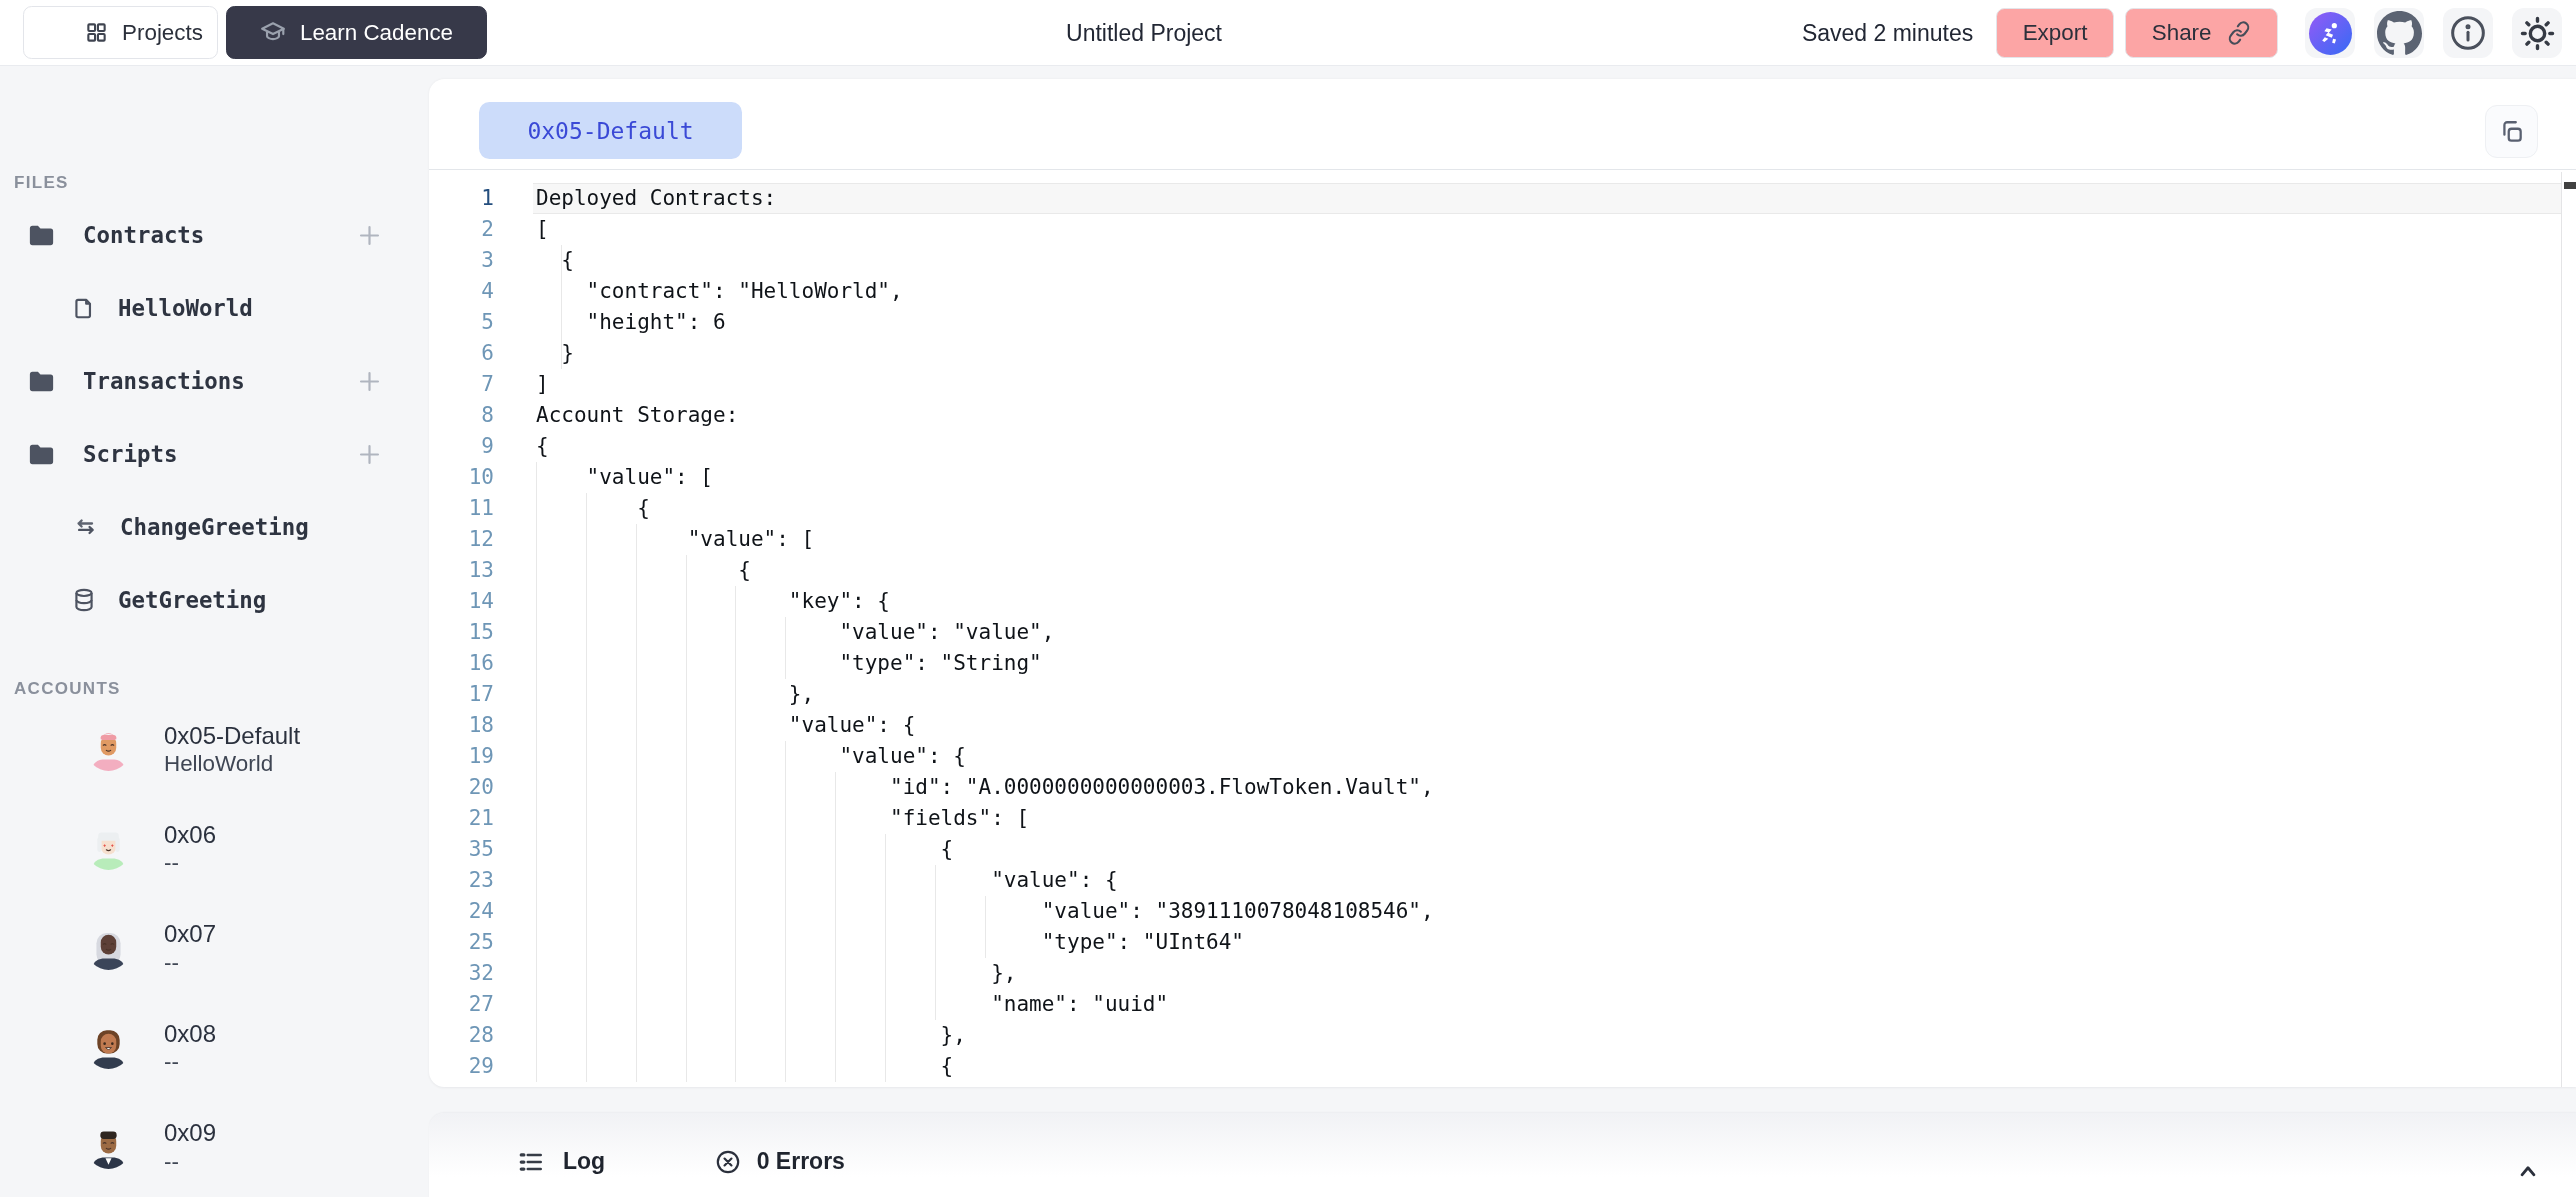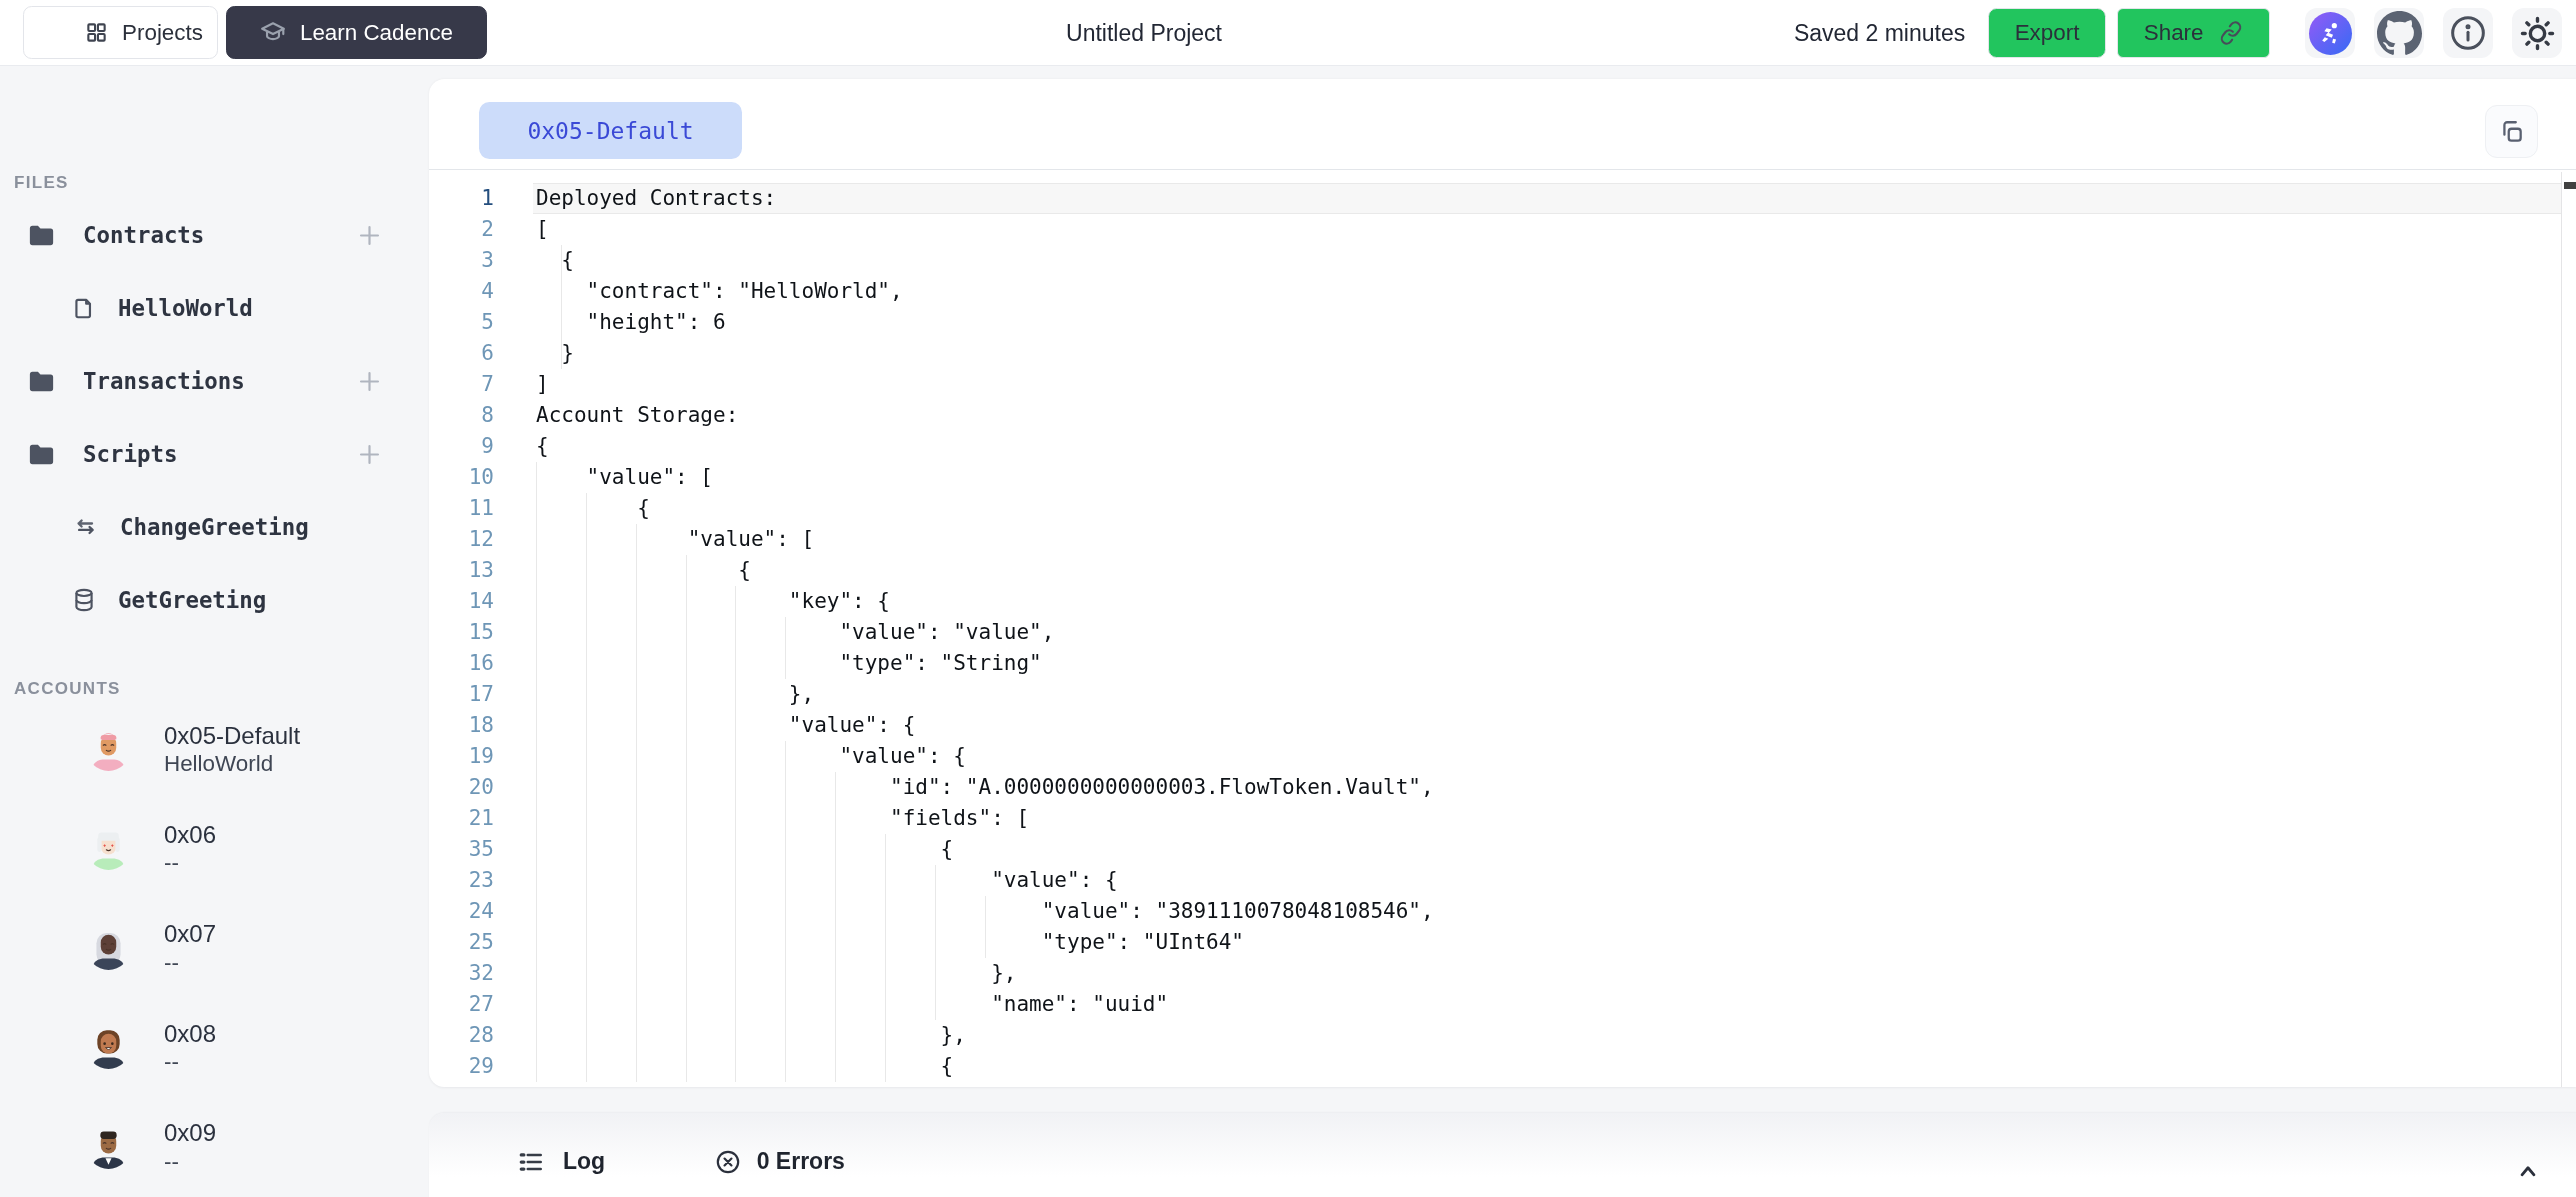--- a/index.html
+++ b/index.html
@@ -11,21 +11,21 @@
   
   .header { position:absolute; left:0; top:0; width:2576px; height:66px; background:#ffffff; border-bottom:1.7px solid #e9ebef; z-index:5; }
   .hbtn { position:absolute; top:6px; height:53px; display:flex; align-items:center; justify-content:center; gap:14px;
           border:1.7px solid #e3e5ea; border-radius:8.6px; background:#fff; font-size:22.4px; color:#2b303b; cursor:pointer; }
   .btn-projects { left:23px; width:195px;padding-left:47px; }
   .btn-learn { left:226px; width:261px; background:#373949; border-color:#373949; color:#fff; }
   .page-title { position:absolute; left:1144px; top:50%; transform:translate(-50%,-50%); font-size:23px; color:#222734; }
   .hright { position:absolute; right:14px; top:0; height:66px; display:flex; align-items:center; }
   .saved { font-size:23px; color:#222734; margin-right:22.4px; white-space:nowrap; }
   .sbtn { height:50px; display:flex; align-items:center; justify-content:center; gap:15.5px; border:1.7px solid #e3e5ea;
-          border-radius:8.6px; background:#22c55e; font-size:22.4px; color:#2b303b; padding:0 26px; cursor:pointer; }
+          border-radius:8.6px; background:#fca5a5; font-size:22.4px; color:#2b303b; padding:0 26px; cursor:pointer; }
   .btn-export { margin-right:10.4px; }
   .iconbox { width:50px; height:50px; border-radius:12px; background:#f4f5f7; display:flex; align-items:center; justify-content:center; cursor:pointer; }
   .iconbox + .iconbox { margin-left:19px; }
   .flowcircle { width:43px; height:43px; border-radius:50%; background:linear-gradient(135deg,#8b5cf6 10%,#4468f5 85%); display:flex; align-items:center; justify-content:center; }
 
   
   .sidebar { position:absolute; left:0; top:66px; width:429px; bottom:0; }
   .sideheading { position:absolute; left:14px; font-size:17px; font-weight:bold; letter-spacing:1.3px; color:#8a909c; }
   .h-files { top:107px; } .h-accounts { top:613px; }
   .filelist { position:absolute; left:0; top:143px; width:429px; }
@@ -98,21 +98,21 @@
         </svg>
       </span>
       <span>Learn Cadence</span>
     </div>
     <div class="page-title">Untitled Project</div>
     <div class="hright">
       <span class="saved">Saved 2 minutes</span>
       <div class="sbtn btn-export">
         <span>Export</span>
       </div>
-      <div class="sbtn" style="margin-right:35px;border-radius:6px;">
+      <div class="sbtn" style="margin-right:27px;">
         <span>Share</span>
         <span>
           <svg width="24" height="24" viewBox="0 0 24 24" fill="none" stroke="#474d59" stroke-width="2.1" stroke-linecap="round" stroke-linejoin="round" style="transform:rotate(-8deg);">
             <path d="M10 13a5 5 0 0 0 7.54.54l3-3a5 5 0 0 0-7.07-7.07l-1.72 1.71"></path>
             <path d="M14 11a5 5 0 0 0-7.54-.54l-3 3a5 5 0 0 0 7.07 7.07l1.71-1.71"></path>
           </svg>
         </span>
       </div>
       <div class="iconbox" style="margin-left:0;">
         <div class="flowcircle">

